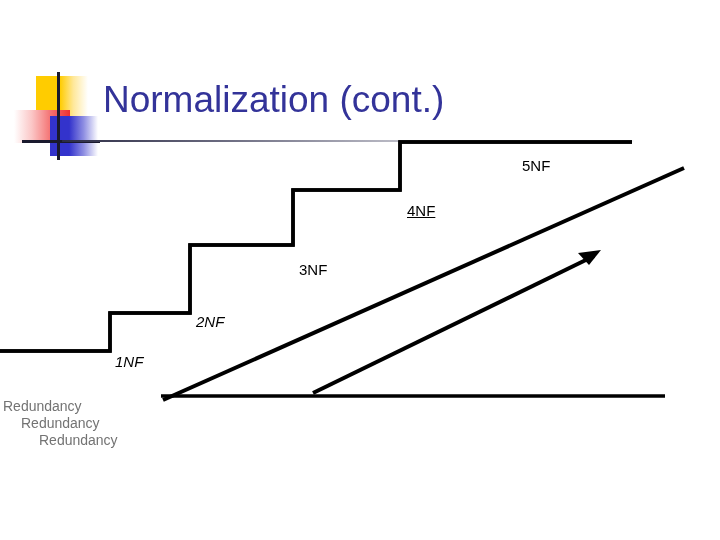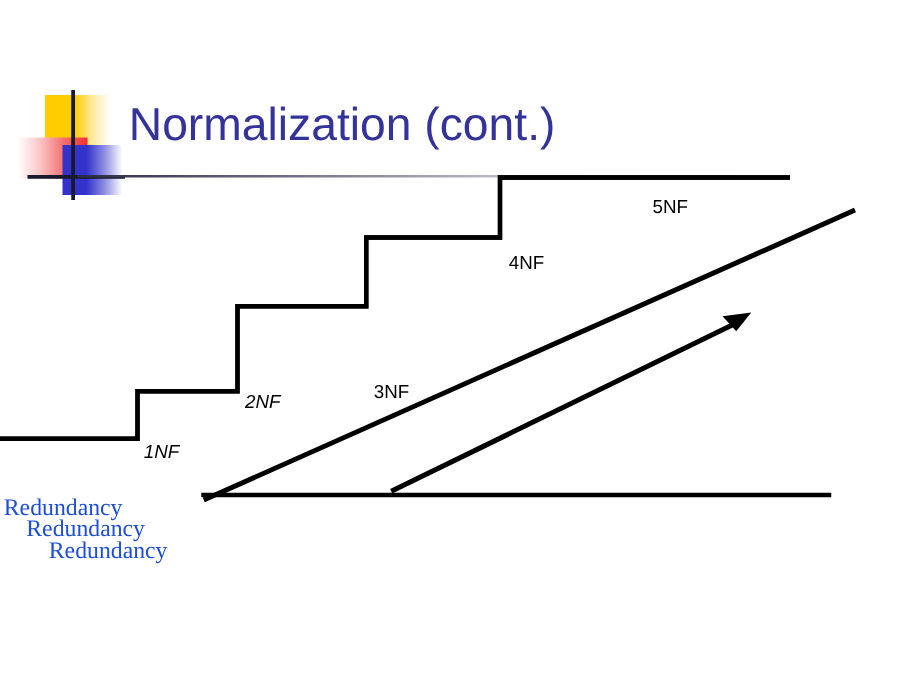--- a/index.html
+++ b/index.html
@@ -102,34 +102,33 @@
   .step-label {
     position: absolute;
     font-size: 15px;
     line-height: 17px;
     color: #000000;
     white-space: nowrap;
     text-align: right;
   }
   #label-1nf { left: 115px; top: 353px; font-style: italic; }
   #label-2nf { left: 196px; top: 313px; font-style: italic; }
-  #label-3nf { left: 299px; top: 261px; margin-top: 44px; }
-  #label-4nf { left: 407px; top: 202px; }
+  #label-3nf { left: 299px; top: 261px; }
+  #label-4nf { left: 407px; top: 202px; text-decoration: underline; }
   #label-5nf { left: 522px; top: 157px; }
 
   
   #redundancy {
     position: absolute;
     left: 3px;
     top: 398px;
-    font-size: 19px;
+    font-size: 14px;
     line-height: 17px;
-    color: #1d4ed8;
+    color: #737373;
     white-space: nowrap;
-    font-family: Liberation Serif, serif;
   }
   #redundancy div { display: block; }
   #redundancy .r1 { margin-left: 0px; }
   #redundancy .r2 { margin-left: 18px; }
   #redundancy .r3 { margin-left: 36px; }
 </style>
 </head>
 <body>
 
 <div id="slide">

